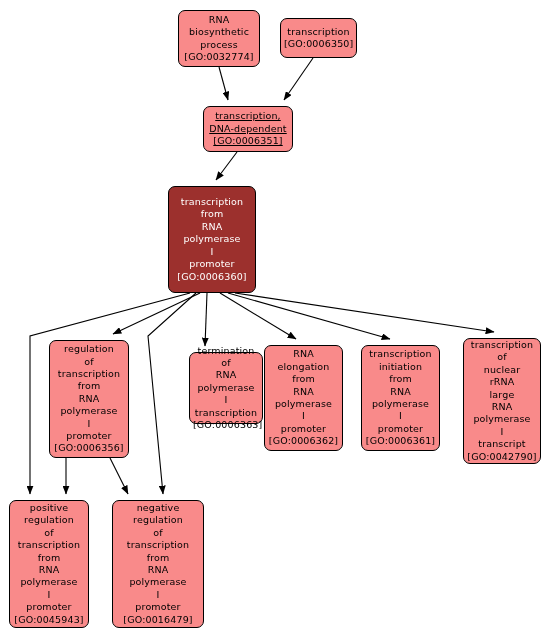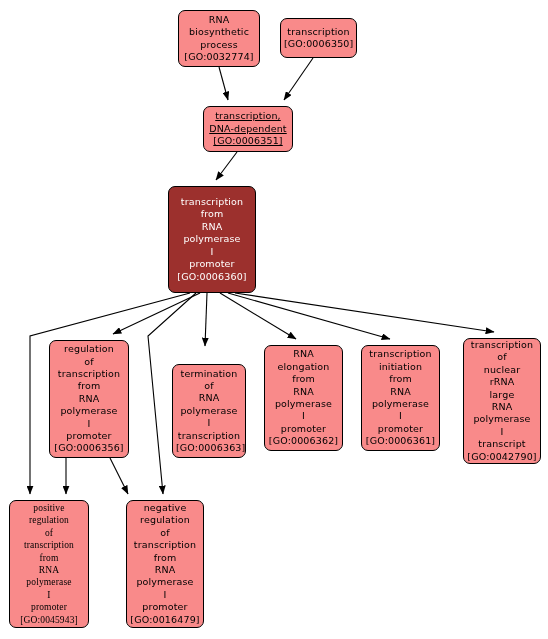--- a/index.html
+++ b/index.html
@@ -108,21 +108,21 @@
         <span class="node-text">regulation
 of
 transcription
 from
 RNA
 polymerase
 I
 promoter
 [GO:0006356]</span>
       </div>
-      <div class="go-node" title="termination of RNA polymerase I transcription [GO:0006363]" style="left: 172px; top: 352px; width: 74px; height: 94px; margin-top: 12px;">
+      <div class="go-node" title="termination of RNA polymerase I transcription [GO:0006363]" style="left: 189px; top: 352px; width: 74px; height: 72px;">
         <span class="node-text">termination
 of
 RNA
 polymerase
 I
 transcription
 [GO:0006363]</span>
       </div>
       <div class="go-node" title="RNA elongation from RNA polymerase I promoter [GO:0006362]" style="left: 264px; top: 345px; width: 79px; height: 106px;">
         <span class="node-text">RNA
@@ -149,33 +149,33 @@
 of
 nuclear
 rRNA
 large
 RNA
 polymerase
 I
 transcript
 [GO:0042790]</span>
       </div>
-      <div class="go-node" title="positive regulation of transcription from RNA polymerase I promoter [GO:0045943]" style="left: 9px; top: 500px; width: 80px; height: 128px; font-family: Liberation Serif, serif;">
+      <div class="go-node" title="positive regulation of transcription from RNA polymerase I promoter [GO:0045943]" style="left: 9px; top: 500px; width: 80px; height: 128px;">
         <span class="node-text">positive
 regulation
 of
 transcription
 from
 RNA
 polymerase
 I
 promoter
 [GO:0045943]</span>
       </div>
-      <div class="go-node" title="negative regulation of transcription from RNA polymerase I promoter [GO:0016479]" style="left: 126px; top: 500px; width: 78px; height: 128px;">
+      <div class="go-node" title="negative regulation of transcription from RNA polymerase I promoter [GO:0016479]" style="left: 112px; top: 500px; width: 92px; height: 128px;">
         <span class="node-text">negative
 regulation
 of
 transcription
 from
 RNA
 polymerase
 I
 promoter
 [GO:0016479]</span>

